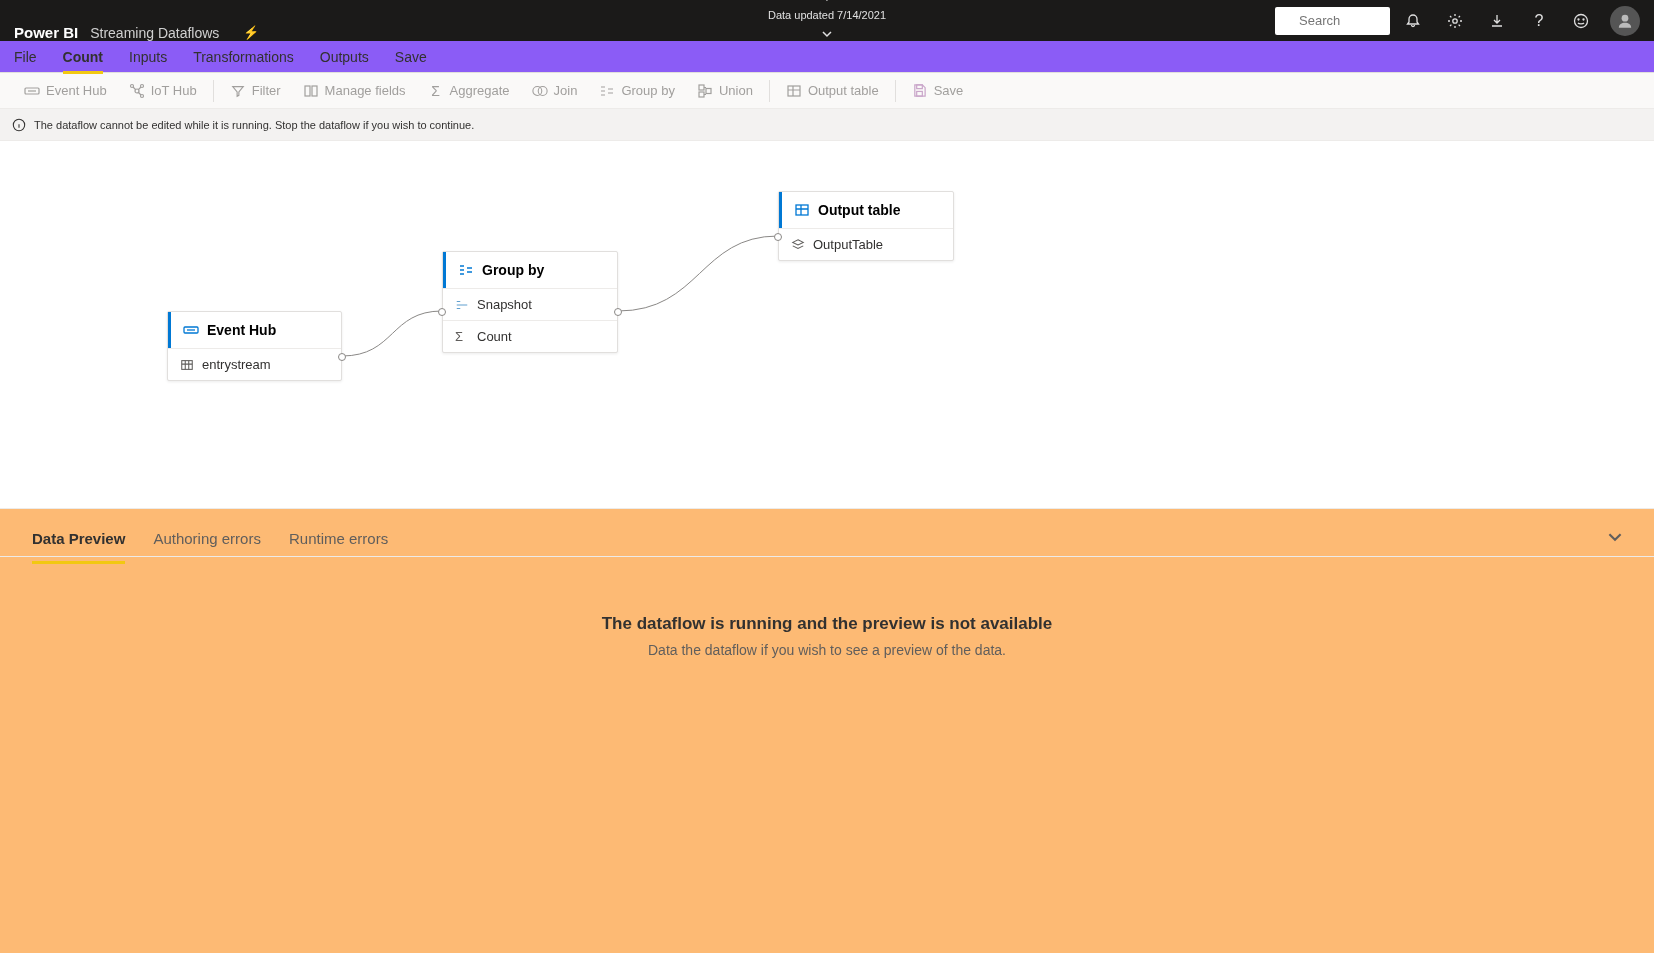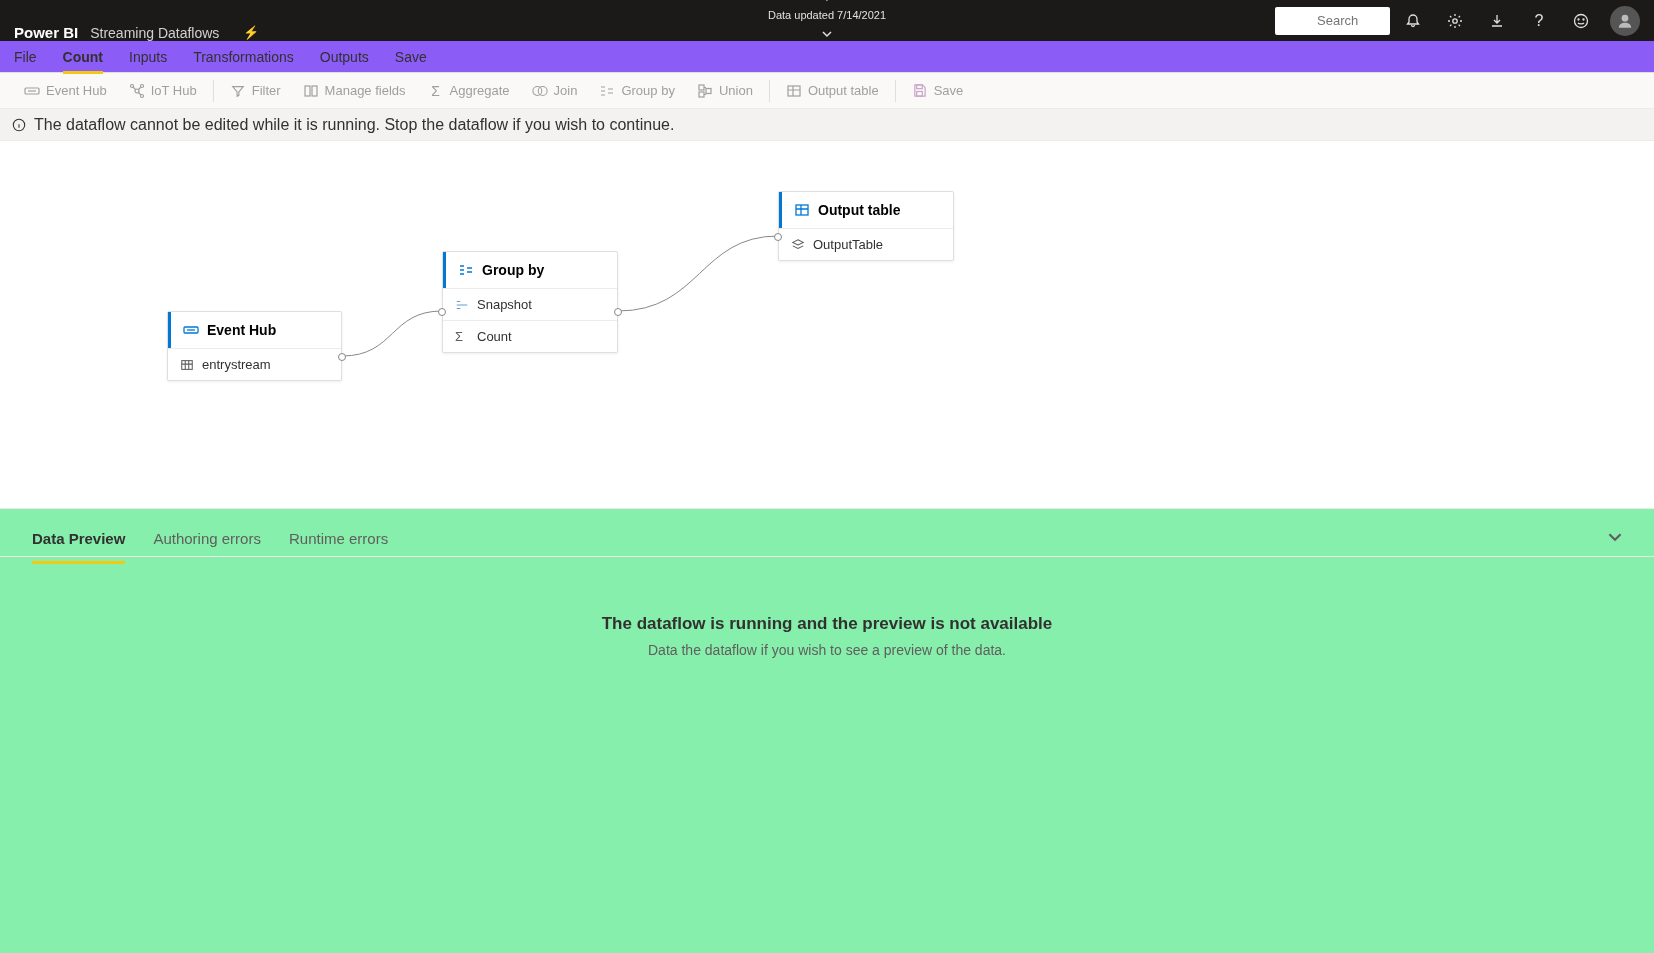--- a/index.html
+++ b/index.html
@@ -6,52 +6,52 @@
   body { width: 1654px; height: 953px; background: #fff; overflow: hidden; }
 
   
   .topbar { height: 41px; background: #1b1a19; color: #fff; display: flex; align-items: flex-end; padding: 0 14px; }
   .topbar-left { display: flex; align-items: center; gap: 12px; }
   .product { font-size: 15px; font-weight: 600; }
   .breadcrumb-app { font-size: 14px; color: #d0d0d0; display: flex; align-items: center; gap: 24px; }
   .bolt { color: #f7c500; font-size: 13px; }
   .topbar-center { position: absolute; left: 50%; transform: translateX(-50%); display: flex; align-items: center; gap: 8px; font-size: 11px; color: #e0e0e0; flex-direction: column; }
   .topbar-right { margin-left: auto; display: flex; align-items: center; gap: 4px; }
-  .search-box { background: #fff; border-radius: 2px; height: 28px; width: 115px; display: flex; align-items: center; padding: 0 24px; gap: 18px; }
+  .search-box { background: #fff; border-radius: 2px; height: 28px; width: 115px; display: flex; align-items: center; padding: 0 24px; gap: 0; }
   .search-box input { border: none; outline: none; font-size: 13px; width: 70px; color: #333; }
   .icon-btn { width: 38px; height: 41px; display: flex; align-items: center; justify-content: center; color: #e0e0e0; cursor: pointer; }
   .icon-btn svg { stroke: #e0e0e0; }
   .avatar-circle { width: 30px; height: 30px; border-radius: 50%; background: #555; display: flex; align-items: center; justify-content: center; margin-left: 6px; }
 
   
   .ribbon-tabs { height: 32px; background: #8b5cf6; border-bottom: 1px solid #e1dfdd; display: flex; align-items: center; padding: 0 14px; gap: 26px; font-size: 14px; color: #323130; }
   .ribbon-tab { height: 32px; display: flex; align-items: center; cursor: pointer; position: relative; }
   .ribbon-tab.active { font-weight: 600; }
   .ribbon-tab.active::after { content: ''; position: absolute; bottom: -1px; left: 0; right: 0; height: 3px; background: #f2c811; }
 
   
   .toolbar { height: 36px; background: #faf9f8; border-bottom: 1px solid #edebe9; display: flex; align-items: center; padding: 0 14px; gap: 2px; font-size: 13px; color: #a19f9d; }
   .tool-btn { display: flex; align-items: center; gap: 6px; padding: 0 10px; height: 32px; cursor: default; }
   .tool-sep { width: 1px; height: 22px; background: #e1dfdd; margin: 0 4px; }
   .tool-icon { width: 16px; height: 16px; display: flex; align-items: center; justify-content: center; }
 
   
-  .infobar { height: 32px; background: #f3f2f1; border-bottom: 1px solid #edebe9; display: flex; align-items: center; padding: 0 12px; gap: 8px; font-size: 16px; color: #323130; }
+  .infobar { height: 32px; background: #f3f2f1; border-bottom: 1px solid #edebe9; display: flex; align-items: center; padding: 0 12px; gap: 8px; font-size: 11px; color: #323130; }
 
   
   .canvas { position: relative; height: 368px; background: #fff; border-bottom: 1px solid #edebe9; }
   .node { position: absolute; background: #fff; border: 1px solid #e1dfdd; border-radius: 2px; box-shadow: 0 1px 3px rgba(0,0,0,0.08); }
   .node .node-header { display: flex; align-items: center; gap: 8px; padding: 10px 12px; font-weight: 600; font-size: 14px; border-left: 3px solid #0078d4; }
   .node .node-row { display: flex; align-items: center; gap: 8px; padding: 8px 12px; font-size: 13px; color: #323130; border-top: 1px solid #edebe9; }
   .port { position: absolute; width: 8px; height: 8px; border: 1px solid #8a8886; border-radius: 50%; background: #fff; }
   svg.connectors { position: absolute; top: 0; left: 0; width: 100%; height: 100%; pointer-events: none; }
   .drag-handle { position: absolute; bottom: -5px; left: 50%; transform: translateX(-50%); width: 38px; height: 4px; background: #323130; border-radius: 2px; }
 
   
-  .bottom-panel { background: #86efac; height: 444px; position: relative; }
+  .bottom-panel { background: #fdba74; height: 444px; position: relative; }
   .bottom-tabs { display: flex; align-items: center; gap: 28px; padding: 12px 32px 0 32px; font-size: 15px; color: #605e5c; border-bottom: 1px solid #edebe9; height: 48px; }
   .bottom-tab { height: 48px; display: flex; align-items: center; cursor: pointer; position: relative; }
   .bottom-tab.active { font-weight: 600; color: #323130; }
   .bottom-tab.active::after { content: ''; position: absolute; bottom: -1px; left: 0; right: 0; height: 3px; background: #f2c811; }
   .bottom-collapse { margin-left: auto; }
   .preview-msg { text-align: center; margin-top: 57px; }
   .preview-msg h3 { font-size: 17px; font-weight: 600; color: #323130; margin-bottom: 8px; }
   .preview-msg p { font-size: 14px; color: #605e5c; }
 </style>
 </head>

